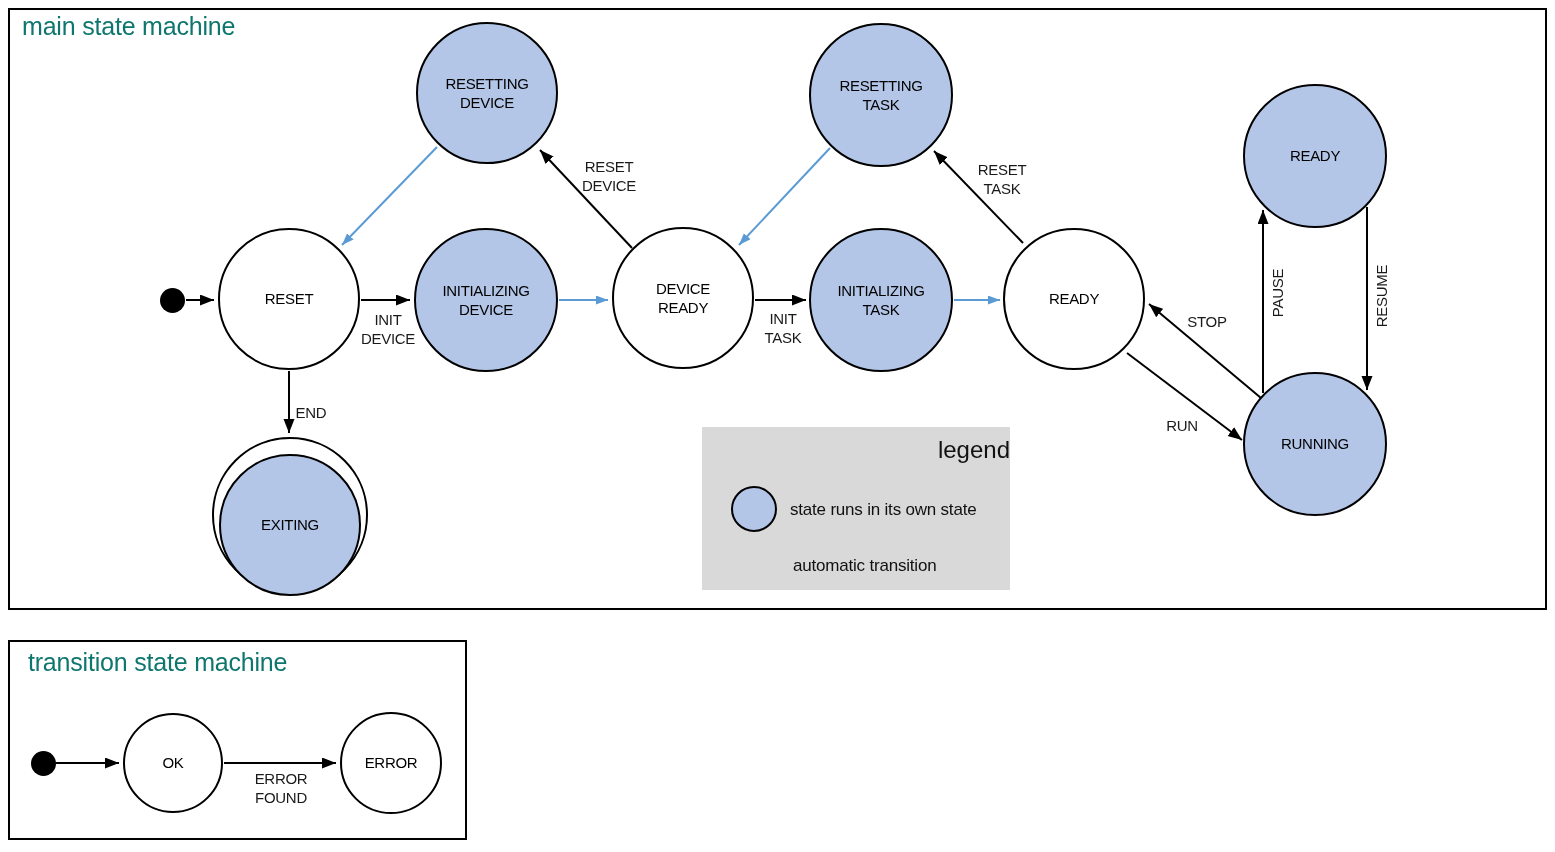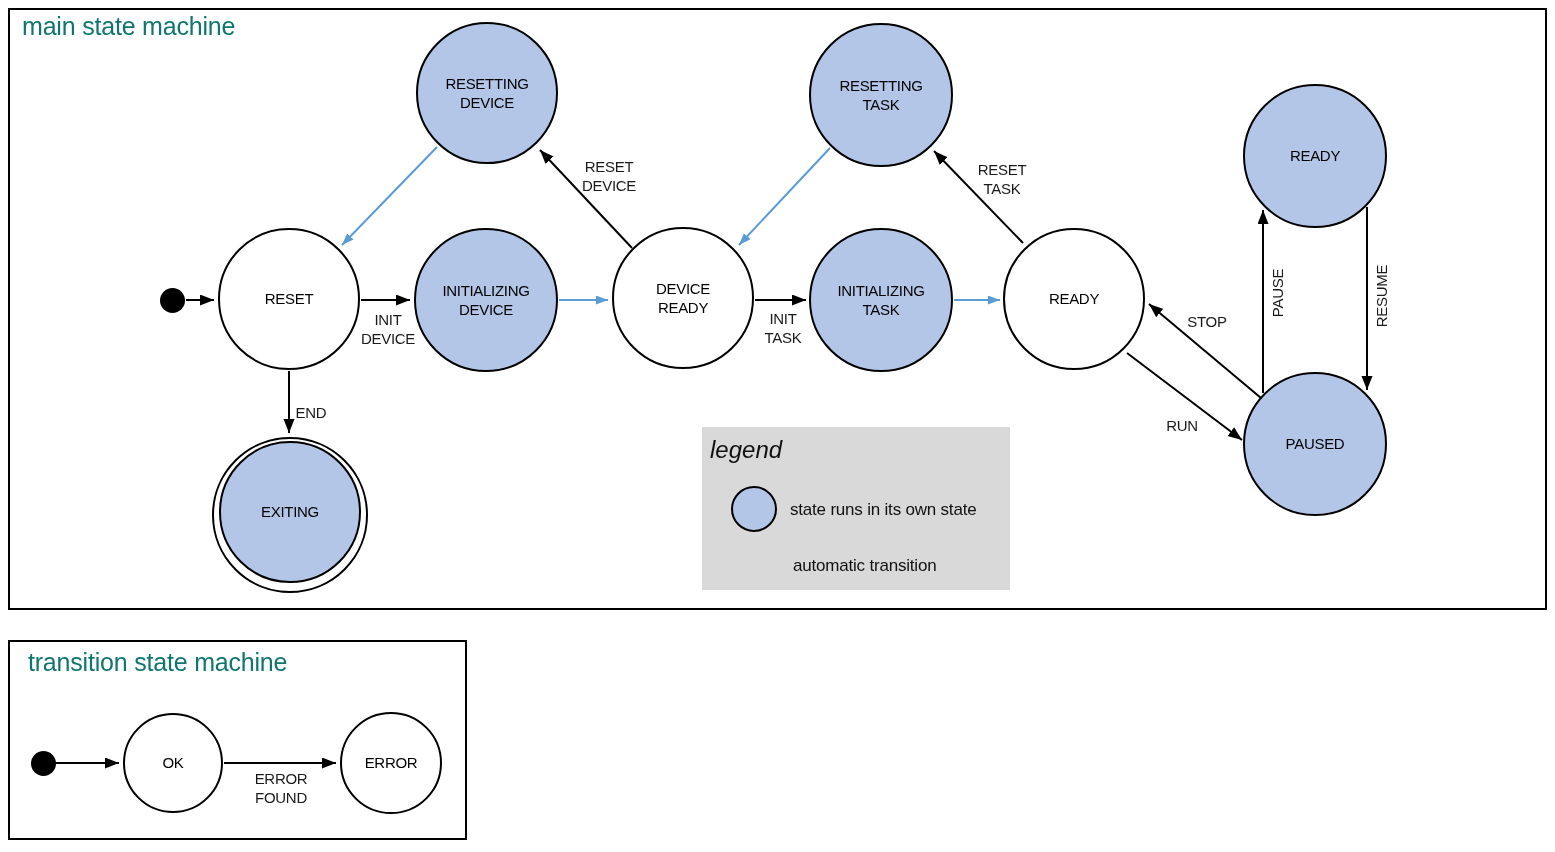--- a/index.html
+++ b/index.html
@@ -29,21 +29,21 @@
          letter-spacing:-0.3px;color:#000000;}
   .state.threaded{background:var(--threaded-state-fill);}
   .final-ring{position:absolute;box-sizing:border-box;border:2px solid var(--line);border-radius:50%;background:#fff;}
 
   .tlabel{position:absolute;transform:translate(-50%,-50%);font-size:15px;line-height:1.25;
           text-align:center;white-space:pre-line;letter-spacing:-0.3px;color:#1a1a1a;}
   .tlabel.rot{transform:translate(-50%,-50%) rotate(-90deg);}
 
   .legend-box{position:absolute;left:702px;top:427px;width:308px;height:163px;
               background:var(--legend-background);box-sizing:border-box;}
-  .legend-title{position:absolute;left:8px;right:0;top:9px;text-align:left;font-size:24px;font-style:italic;}
+  .legend-title{position:absolute;left:8px;right:0;top:9px;text-align:right;font-size:24px;}
   .legend-circle{position:absolute;left:29px;top:59px;width:46px;height:46px;border-radius:50%;
                  border:2px solid var(--line);background:var(--threaded-state-fill);box-sizing:border-box;}
   .legend-text{position:absolute;transform:translateY(-50%);font-size:17px;letter-spacing:-0.2px;}
 </style>
 </head>
 <body>
 
 <div id="stage">
 
   <div class="panel" style="left:8px;top:8px;width:1539px;height:602px;"></div>
@@ -90,24 +90,24 @@
   <div class="state threaded" style="left:414px;top:228px;width:144px;height:144px;">INITIALIZING
 DEVICE</div>
   <div class="state" style="left:612px;top:227px;width:142px;height:142px;">DEVICE
 READY</div>
   <div class="state threaded" style="left:809px;top:23px;width:144px;height:144px;">RESETTING
 TASK</div>
   <div class="state threaded" style="left:809px;top:228px;width:144px;height:144px;">INITIALIZING
 TASK</div>
   <div class="state" style="left:1003px;top:228px;width:142px;height:142px;">READY</div>
   <div class="state threaded" style="left:1243px;top:84px;width:144px;height:144px;">READY</div>
-  <div class="state threaded" style="left:1243px;top:372px;width:144px;height:144px;">PAUSED</div>
+  <div class="state threaded" style="left:1243px;top:372px;width:144px;height:144px;">RUNNING</div>
 
   <div class="final-ring" style="left:212px;top:437px;width:156px;height:156px;">
-    <div class="state threaded" style="left:5px;top:2px;width:142px;height:142px;">EXITING</div>
+    <div class="state threaded" style="left:5px;top:15px;width:142px;height:142px;">EXITING</div>
   </div>
 
   <div class="tlabel" style="left:388px;top:330px;">INIT
 DEVICE</div>
   <div class="tlabel" style="left:609px;top:177px;">RESET
 DEVICE</div>
   <div class="tlabel" style="left:783px;top:329px;">INIT
 TASK</div>
   <div class="tlabel" style="left:1002px;top:180px;">RESET
 TASK</div>

